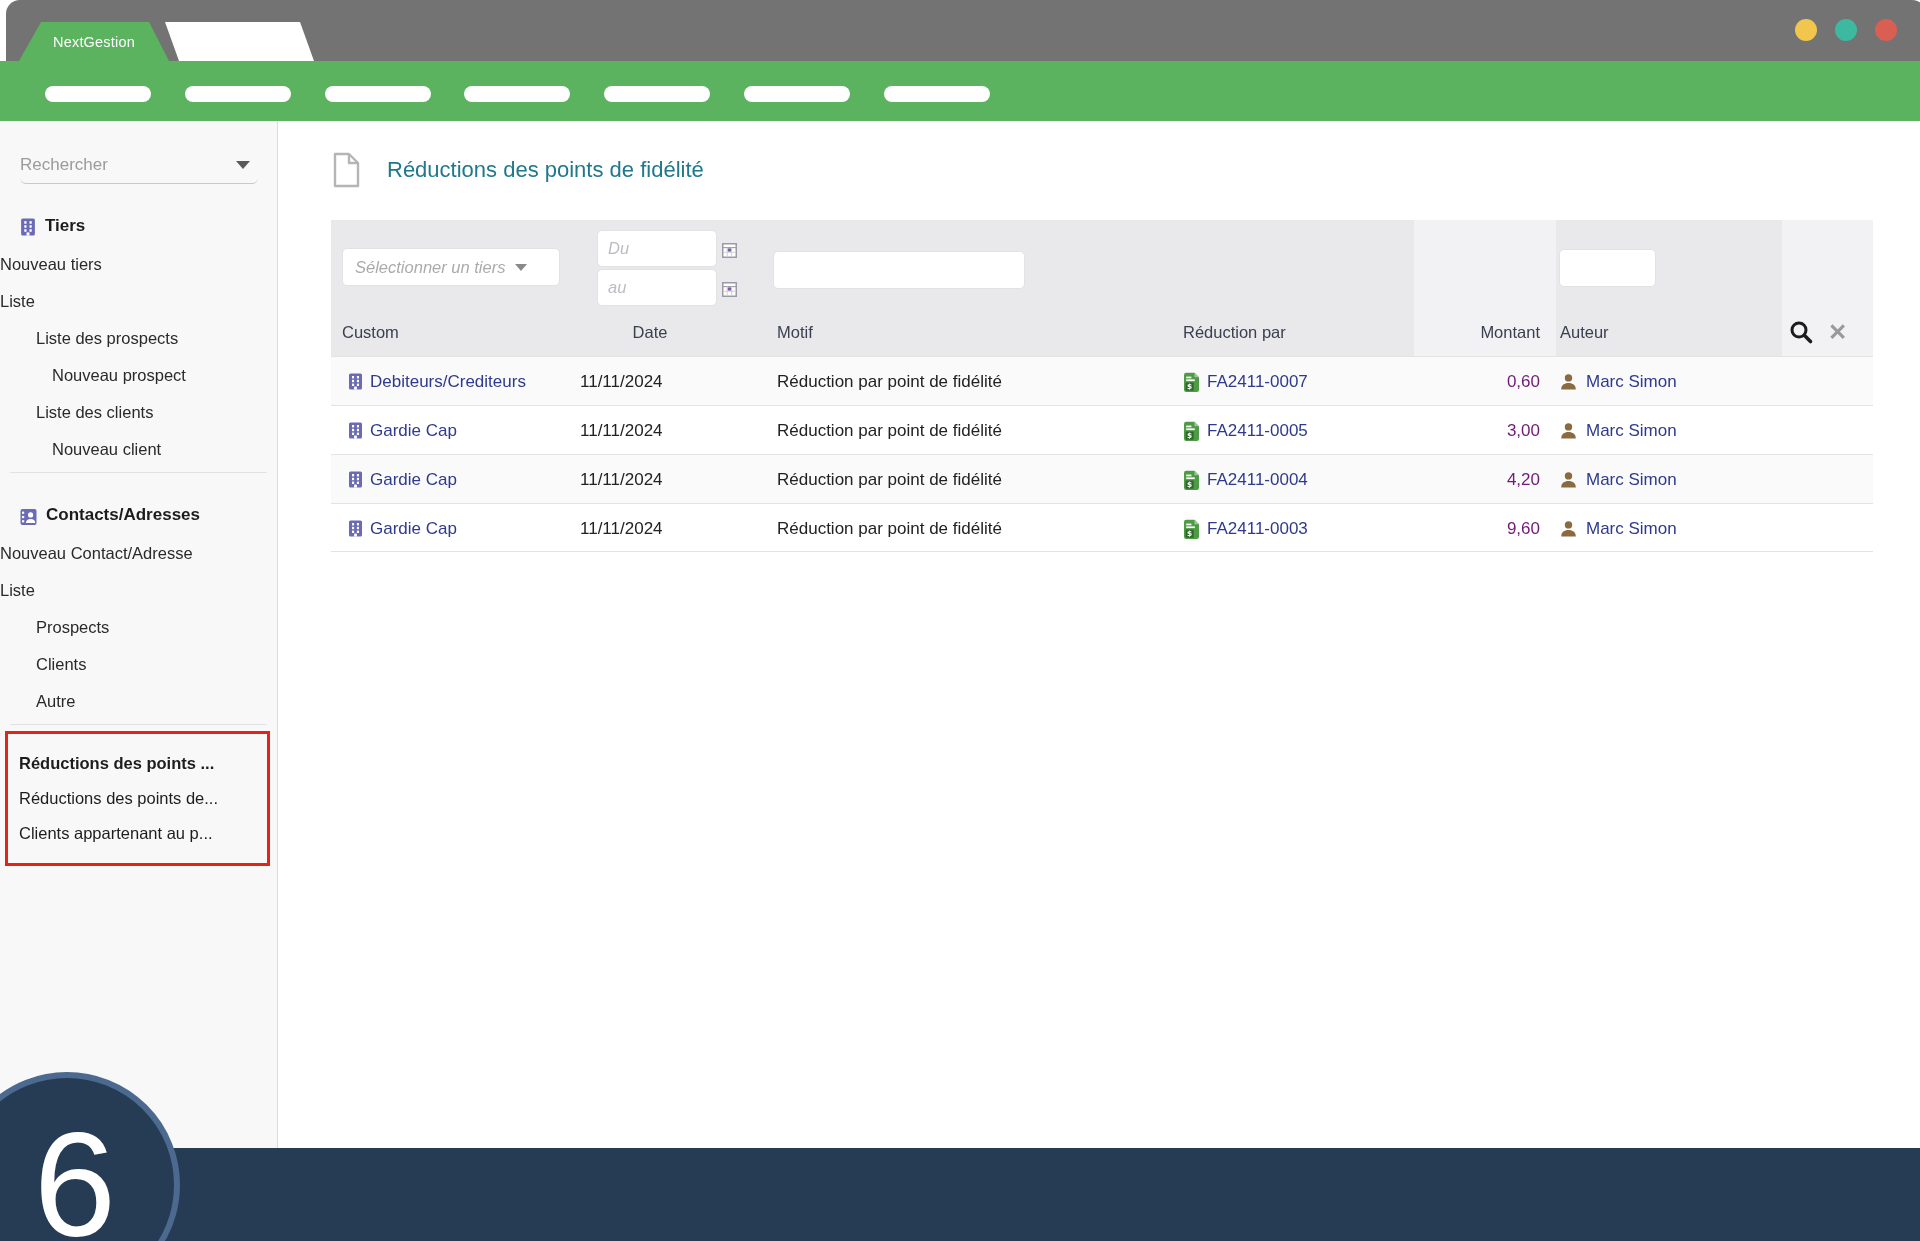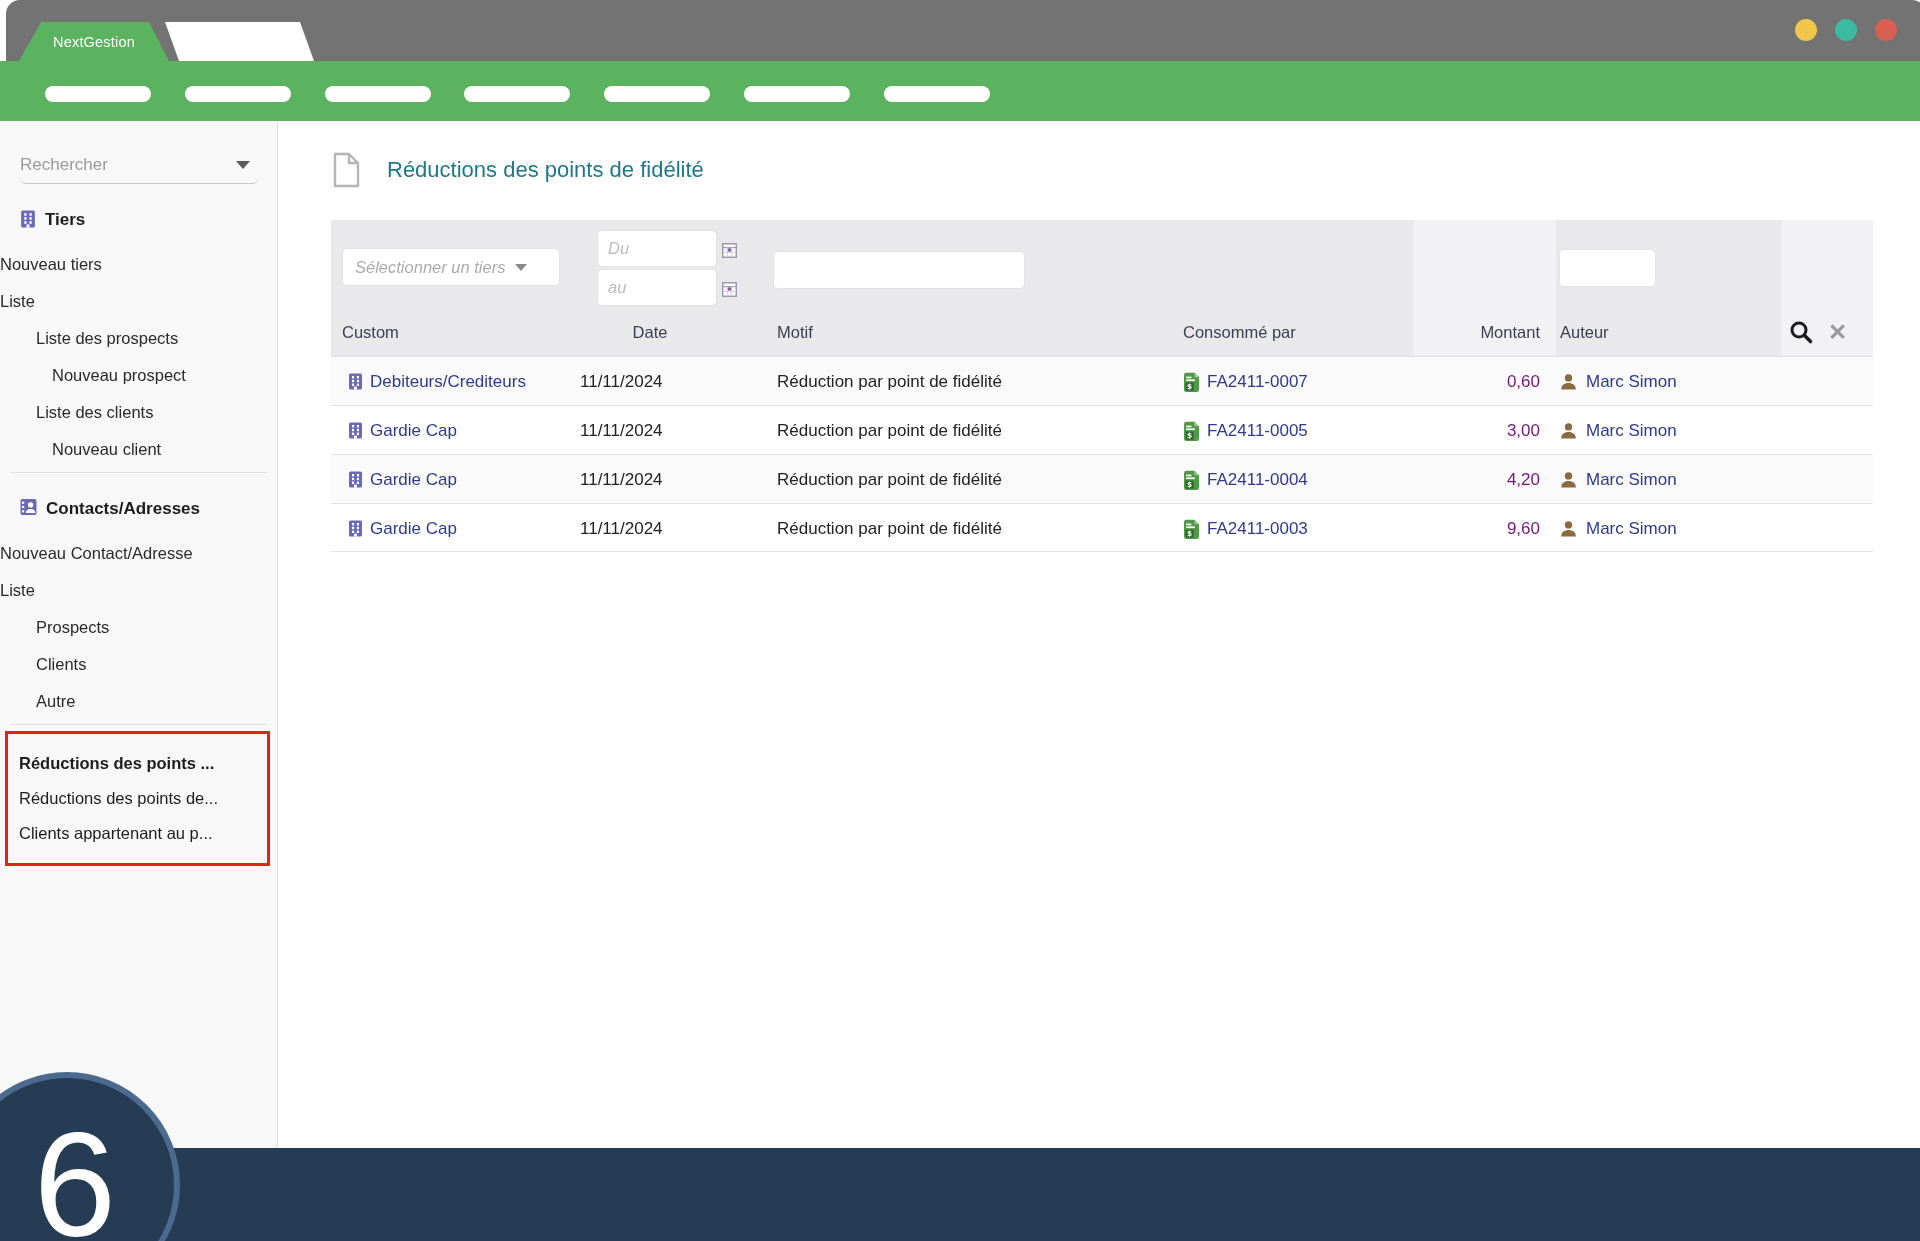--- a/index.html
+++ b/index.html
@@ -24,21 +24,21 @@
   .pill { position:absolute; top:25px; height:16px; width:106px; border-radius:8px; background:#fff; }
 
   
   .sidebar { position:absolute; left:0; top:121px; width:278px; height:1027px;
              background:#f8f8f8; border-right:1px solid #dcdcdc; }
   .searchbox { margin:27px 20px 0 20px; width:238px; height:36px; position:relative;
                border-bottom:1px solid #c9c9c9; border-radius:0 0 6px 6px; }
   .searchbox .ph { position:absolute; left:0; top:7px; color:#9b9b9b; font-size:17px; }
   .caret-down { width:0; height:0; border-left:7px solid transparent; border-right:7px solid transparent;
                 border-top:8px solid #5a5a5a; position:absolute; right:8px; top:13px; }
-  .side-section-header { margin:26px 0 0 20px; height:26px; display:flex; align-items:flex-start; gap:9px; }
+  .side-section-header { margin:26px 0 0 20px; height:26px; display:flex; align-items:flex-end; gap:9px; }
   .side-section-header b { font-size:17px; color:#1c1c1c; }
   .side-items { margin-top:10px; }
   .side-item { height:37px; display:flex; align-items:center; font-size:16.5px; color:#2a2a2a;
                cursor:default; }
   .side-item.indent-1 { padding-left:36px; }
   .side-item.indent-2 { padding-left:52px; }
   .divider { height:1px; background:#e2e2e2; margin:4px 10px 0 10px; }
   .divider.d2 { margin-top:4px; }
   .redbox { margin:6px 0 0 5px; width:265px; border:3px solid #e02418; padding:12px 0; background:#f8f8f8; }
   .redbox .ritem { height:35px; display:flex; align-items:center; padding-left:11px;
@@ -264,21 +264,21 @@
               <rect x="5.8" y="5.4" width="3.3" height="3.2" fill="#7b5ea7"></rect>
             </svg>
         </span>
         <input class="fld inp-motif" style="">
         <input class="fld inp-auteur" style="">
 
         <div class="headrow">
           <div class="th th-custom">Custom</div>
           <div class="th th-date">Date</div>
           <div class="th th-motif">Motif</div>
-          <div class="th th-consomme">Consommé par</div>
+          <div class="th th-consomme">Réduction par</div>
           <div class="th th-montant">Montant</div>
           <div class="th th-auteur">Auteur</div>
           <div class="th th-icons">
             <span class="icon">
               <svg width="25" height="25" viewBox="0 0 25 25">
                   <circle cx="10" cy="10" r="7" fill="none" stroke="#1c1c1c" stroke-width="3"></circle>
                   <line x1="15.3" y1="15.3" x2="21.5" y2="21.5" stroke="#1c1c1c" stroke-width="3.6" stroke-linecap="round"></line>
                 </svg>
             </span>
             <span class="xmark">✕</span>

